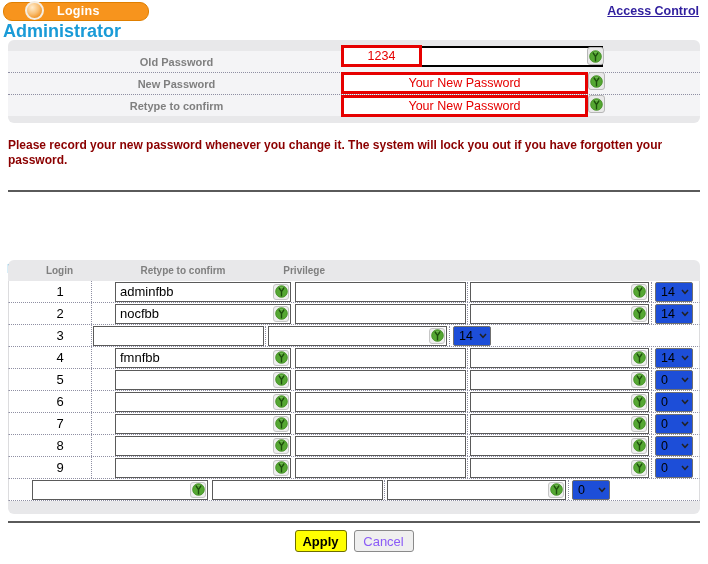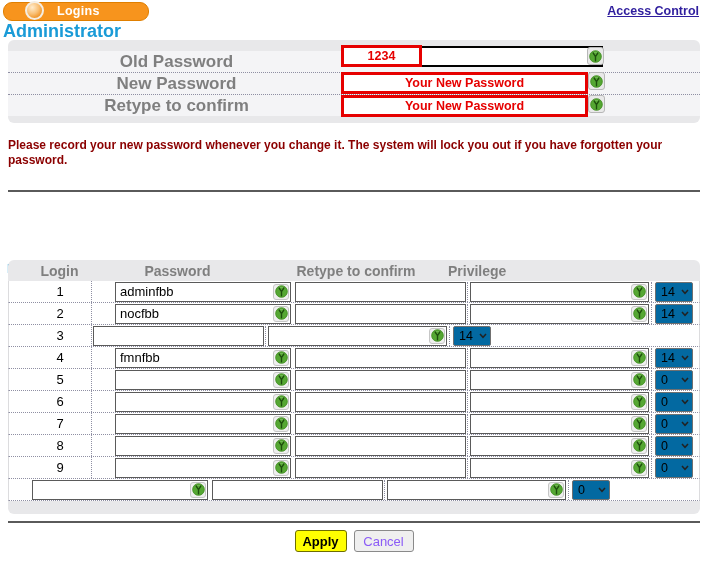--- a/index.html
+++ b/index.html
@@ -13,64 +13,64 @@
   .pill-label{position:absolute;left:53px;top:1px;color:#fff;font-weight:bold;font-size:12.5px;letter-spacing:.3px;}
   .access{position:absolute;right:9px;top:4px;color:#2f1e9e;font-weight:bold;font-size:12.5px;text-decoration:underline;cursor:pointer;}
   .sec-title{position:absolute;left:3px;top:21px;color:#1a9bd7;font-weight:bold;font-size:18px;}
 
   
   .t1{position:absolute;left:8px;top:40px;width:692px;}
   .band-top{height:11px;background:#e8e8ea;border-radius:6px 6px 0 0;}
   .band-bot1{height:7px;background:#e8e8ea;border-radius:0 0 6px 6px;}
   .t1row{height:21px;background:#f4f4f6;display:flex;align-items:center;}
   .t1row.dotted{border-bottom:1px dotted #8f8fa3;}
-  .t1lbl{width:337px;text-align:center;color:#7f7f7f;font-weight:bold;font-size:17px;}
+  .t1lbl{width:337px;text-align:center;color:#7f7f7f;font-weight:bold;font-size:11px;}
   .inp-old{position:absolute;left:337px;top:6px;width:258px;height:21px;border:2px solid #000;background:#fff;box-sizing:border-box;font-size:13px;padding:0 22px 0 4px;}
   .redbox{position:absolute;border:3px solid #e60000;background:#fff;box-sizing:border-box;
-    display:flex;align-items:center;justify-content:center;color:#e60000;font-weight:bold;font-size:12.5px;z-index:3;}
+    display:flex;align-items:center;justify-content:center;color:#e60000;font-weight:normal;font-size:12.5px;z-index:3;}
   .rb-old{left:333px;top:5px;width:81px;height:22px;}
   .rb-new{left:333px;top:32px;width:247px;height:22px;}
   .rb-ret{left:333px;top:55px;width:247px;height:22px;}
   .kbtn{position:absolute;width:17px;height:18px;background:#e9e9e9;border:1px solid #b7b7b7;border-radius:3px;
     box-sizing:border-box;display:flex;align-items:center;justify-content:center;cursor:pointer;z-index:4;}
   .kb1{left:579px;top:7px;} .kb2{left:580px;top:32px;} .kb3{left:580px;top:55px;}
   .kbsvg{width:13px;height:13px;display:block;}
 
   .warn{position:absolute;left:8px;top:138px;width:694px;color:#8b0000;font-weight:bold;font-size:12px;line-height:15px;}
   .hr1{position:absolute;left:8px;top:190px;width:692px;border-top:2px solid #5a5a5a;}
   .hr2{position:absolute;left:8px;top:521px;width:692px;border-top:2px solid #5a5a5a;}
   .el-title{position:absolute;left:7px;top:243px;color:#1a9bd7;font-weight:bold;font-size:12.5px;margin-top:19px;}
 
   
   .t2{position:absolute;left:8px;top:260px;width:692px;}
   .t2head{height:21px;background:#e8e8ea;border-radius:6px 6px 0 0;display:flex;align-items:center;
-    color:#7f7f7f;font-weight:bold;font-size:14px;}
+    color:#7f7f7f;font-weight:bold;font-size:10px;}
   .h-login{width:83px;text-align:center;padding-left:20px;box-sizing:content-box;width:63px;}
   .h-user{width:202px;text-align:center;}
   .h-pass{width:173px;text-align:center;}
   .h-ret{width:184px;text-align:center;}
-  .h-priv{width:50px;text-align:left;}
+  .h-priv{width:50px;text-align:right;}
   .t2row{height:22px;background:#fff;display:flex;align-items:center;border-bottom:1px dotted #8f8fa3;
     border-left:1px solid #dcdcde;border-right:1px solid #dcdcde;box-sizing:border-box;}
   .c-login{width:83px;box-sizing:border-box;padding-left:20px;text-align:center;font-size:13px;color:#000;
     border-right:1px dotted #8f8fa3;height:100%;display:flex;align-items:center;justify-content:center;}
   .c-user{width:202px;}
   .c-pass{width:173px;}
   .c-ret{width:184px;border-left:1px dotted #8f8fa3;box-sizing:border-box;}
   .c-priv{width:48px;border-left:1px dotted #8f8fa3;box-sizing:border-box;display:flex;align-items:center;}
   .ibox{position:relative;height:20px;}
   .ibox input{width:100%;height:100%;border:1px solid #5a5a5a;box-sizing:border-box;font-size:13px;
     font-family:"Liberation Sans",sans-serif;padding:0 18px 0 4px;background:#fff;}
   .ibox.noicon input{padding-right:4px;}
   .ib-user{margin-left:23px;width:176px;}
   .ib-pass{margin-left:1px;width:171px;}
   .ib-ret{margin-left:2px;width:179px;}
   .kbtn2{position:absolute;right:2px;top:2px;width:16px;height:16px;background:#efefef;border:1px solid #c6c6c6;
     border-radius:3px;box-sizing:border-box;display:flex;align-items:center;justify-content:center;cursor:pointer;}
-  .sel{margin-left:3px;width:38px;height:20px;border:1px solid #707070;border-radius:2px;background:#0369a1;
+  .sel{margin-left:3px;width:38px;height:20px;border:1px solid #707070;border-radius:2px;background:#1d4ed8;
     display:flex;align-items:center;justify-content:space-between;padding:0 3px 0 5px;box-sizing:border-box;
     font-size:12.5px;cursor:pointer;}
   .band-bot2{height:13px;background:#e8e8ea;border-radius:0 0 6px 6px;}
 
   .btns{position:absolute;top:530px;left:0;width:708px;display:flex;justify-content:center;gap:7px;}
   .btn{height:22px;font-size:13px;font-family:"Liberation Sans",sans-serif;cursor:pointer;display:flex;align-items:center;justify-content:center;}
   .apply{width:52px;background:#ffff00;border:1px solid #6e6e00;border-radius:3px;color:#000;font-weight:bold;}
   .cancel{width:60px;background:#efefef;border:1px solid #8a8a8a;border-radius:3px;color:#8b5cf6;}
 </style>
 </head>
@@ -132,21 +132,20 @@
 </div>
 
 <div class="warn">Please record your new password whenever you change it. The system will lock you out if you have forgotten your password.</div>
 <div class="hr1"></div>
 
 <div class="el-title">Edit Logins</div>
 
 <div class="t2">
   <div class="t2head">
     <div class="h-login">Login</div>
-    <div class="h-pass">Password</div>
     <div class="h-ret">Retype to confirm</div>
     <div class="h-priv">Privilege</div>
   </div>
   <div id="t2rows">
   <div class="t2row">
     <div class="c-login">
           <span class="idx">1</span>
         </div>
     <div class="c-user">
       <div class="ibox ib-user">

